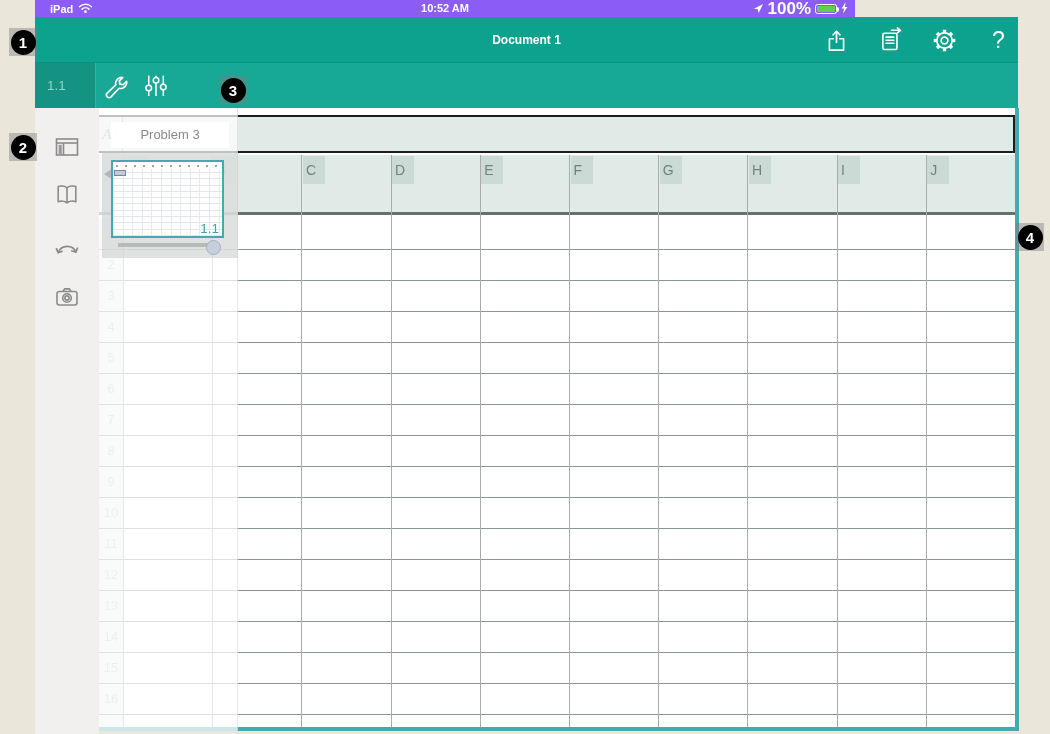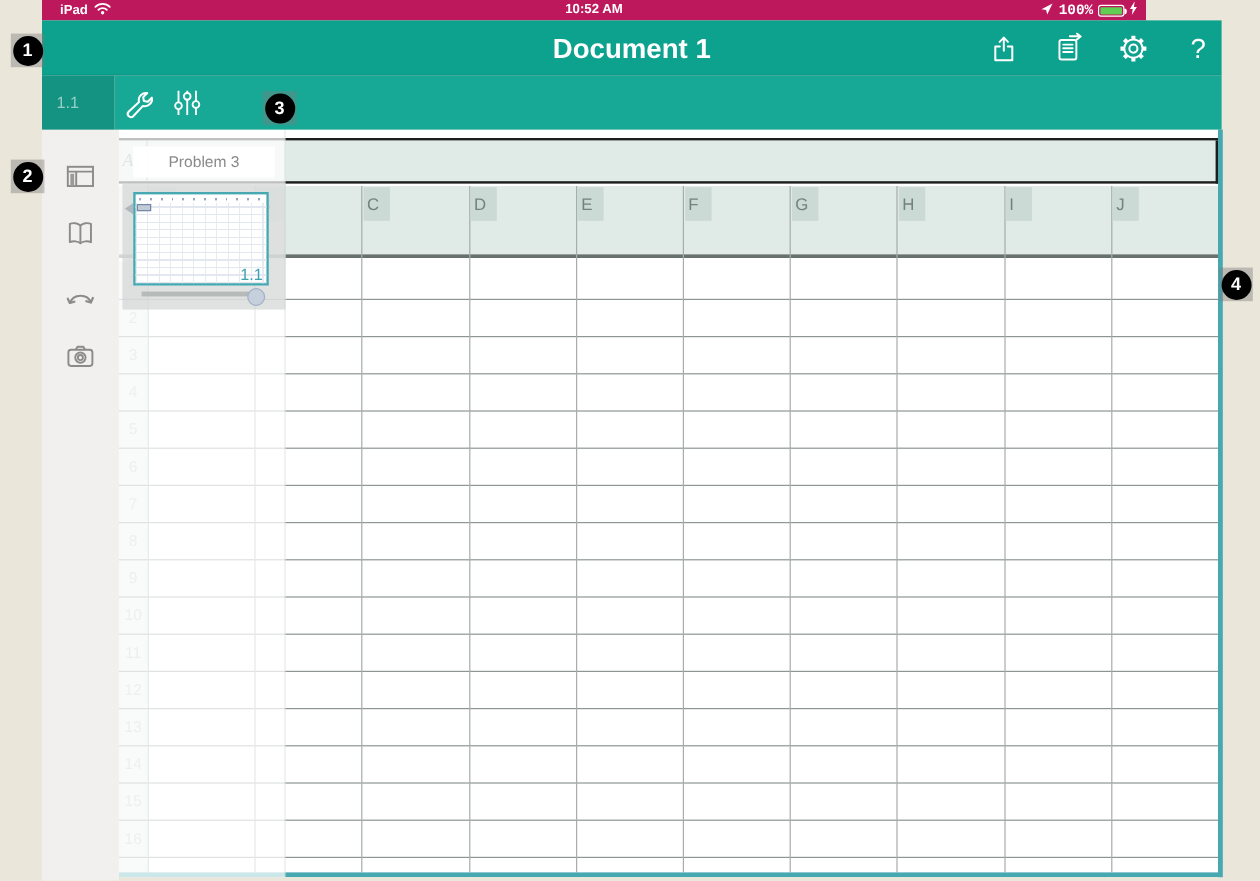--- a/index.html
+++ b/index.html
@@ -2,35 +2,35 @@
 <html><head>
 <meta charset="utf-8">
 <style>
   * { margin:0; padding:0; box-sizing:border-box; }
   html,body { width:1050px; height:734px; }
   body { font-family:"Liberation Sans", sans-serif; background:#eae6d9; }
   .page { position:relative; width:1050px; height:734px; background:#eae6d9; overflow:hidden; }
   .app  { position:absolute; left:35px; top:0; width:983px; height:734px; }
 
   
-  .status-bar { position:absolute; left:0; top:0; width:920px; height:17px; background:#be185d; color:#fff; z-index:20; }
+  .status-bar { position:absolute; left:0; top:0; width:820px; height:17px; background:#8b5cf6; color:#fff; z-index:20; }
   .sb-left  { position:absolute; left:15px; top:0; height:17px; display:flex; align-items:center; gap:5px; }
   .sb-device{ font-size:11px; font-weight:bold; }
   .sb-center{ position:absolute; left:0; right:0; top:0; height:17px; text-align:center; font-size:11px; font-weight:bold; line-height:17px; }
   .sb-right { position:absolute; right:7px; top:0; height:17px; display:flex; align-items:center; gap:4px; }
-  .sb-pct   { font-size:12px; font-weight:bold;font-family:Liberation Mono, monospace; }
+  .sb-pct   { font-size:17px; font-weight:bold; }
   .batt     { position:relative; width:22px; height:10px; border:1px solid #fff; border-radius:2.5px; }
   .batt-fill{ position:absolute; left:1px; top:1px; bottom:1px; width:18px; background:#5fce53; border-radius:1px; }
   .batt-nub { position:absolute; right:-3px; top:2.5px; width:2px; height:5px; background:#fff; border-radius:0 2px 2px 0; }
 
   
   .nav-bar { position:absolute; left:0; top:17px; width:983px; height:46px; background:#0ca28e; color:#fff; z-index:20; border-bottom:1px solid rgba(0,0,0,0.10); }
   .nav-left { position:absolute; left:13px; top:0; height:46px; display:flex; align-items:center; gap:34px; }
   .nav-item { font-size:17px; color:#fff; cursor:default; }
-  .nav-title{ position:absolute; left:0; right:0; top:0; height:46px; text-align:center; line-height:46px; font-size:23px; font-weight:bold; }
+  .nav-title{ position:absolute; left:0; right:0; top:0; height:46px; text-align:center; line-height:46px; font-size:12px; font-weight:bold; }
   .nav-right{ position:absolute; right:6px; top:0; height:46px; display:flex; align-items:center; gap:27px; }
   .icon-btn { width:27px; height:27px; display:flex; align-items:center; justify-content:center; }
   .help-glyph { font-size:23px; color:#fff; font-weight:400; line-height:27px; }
 
   
   .toolbar { position:absolute; left:0; top:63px; width:983px; height:45px; background:#18a996; z-index:20; }
   .page-tab { position:absolute; left:0; top:0; width:61px; height:45px; background:rgba(0,0,0,0.13); border-right:1px solid rgba(255,255,255,0.22); }
   .page-tab span { position:absolute; left:12px; top:0; line-height:45px; font-size:13.5px; color:rgba(255,255,255,0.55); }
   .tb-icons { position:absolute; left:66px; top:0; height:45px; display:flex; align-items:center; gap:14px; }
 

